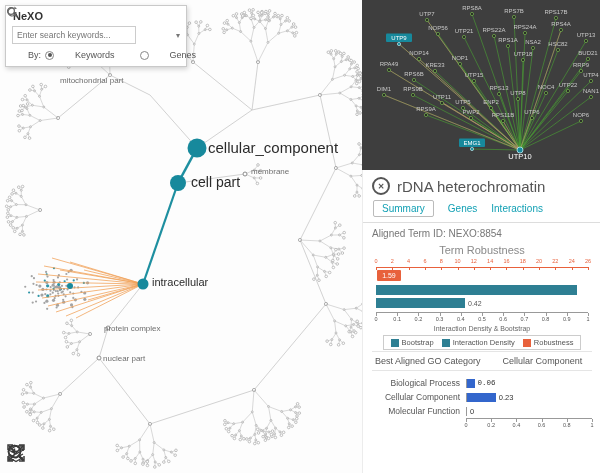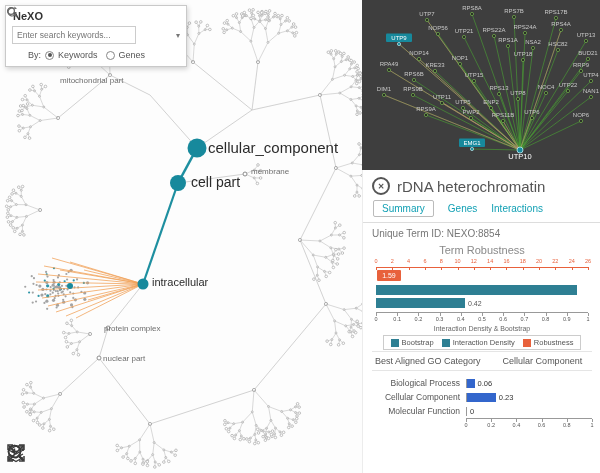--- a/index.html
+++ b/index.html
@@ -1201,21 +1201,21 @@
         <span class="sc-icon">
           <svg width="12" height="12" viewBox="0 0 12 12">
               <path d="M10 6 A4 4 0 1 1 8.4 2.8" fill="none" stroke="#666" stroke-width="1.2"></path>
               <path d="M8.2 0.6 L8.6 3.2 L11 2.4 Z" fill="#666"></path>
             </svg>
         </span>
         <span class="caret">▾</span>
       </div>
       <div class="sc-by">
         <span>By:</span>
-        <span id="search-options" style="display:flex;align-items:center;gap:4px;">
+        <span id="search-options" style="display:flex;align-items:center;gap:21px;">
             <span class="radio sel"></span>
             <span class="opt-label">Keywords</span>
             <span class="radio"></span>
             <span class="opt-label">Genes</span>
           </span>
       </div>
     </div>
 
     <div class="zoombar" id="zoombar">
       <span class="zbtn">
@@ -1400,21 +1400,21 @@
   <div class="detail">
     <div class="d-header">
       <span class="close-icon"></span>
       <span class="d-title">rDNA heterochromatin</span>
     </div>
     <div class="tabs" id="tabs">
         <div class="tab active">Summary</div>
         <div class="tab">Genes</div>
         <div class="tab">Interactions</div>
       </div>
-    <div class="term-id">Unique Term ID: NEXO:8854</div>
+    <div class="term-id">Aligned Term ID: NEXO:8854</div>
 
     <div class="sec-h center">Term Robustness</div>
     <div class="rchart">
       <div class="rtop" id="rtop">
           <div class="tick-mark" style="left: 0%;"></div>
           <div class="tick-lbl" style="left: 0%;">0</div>
           <div class="tick-mark" style="left: 7.69231%;"></div>
           <div class="tick-lbl" style="left: 7.69231%;">2</div>
           <div class="tick-mark" style="left: 15.3846%;"></div>
           <div class="tick-lbl" style="left: 15.3846%;">4</div>
@@ -1503,21 +1503,21 @@
             <td style="width: 42%;">Cellular Component</td>
           </tr>
         </tbody>
       </table>
 
     <div class="gochart" id="gochart">
         <div class="gc-row">
           <div class="gc-label">Biological Process</div>
           <div class="gc-track">
             <div class="gc-bar" style="width: 6%; background: rgb(51, 102, 204);"></div>
-            <div class="gc-val" style="left: calc(6% + 3px);">0.06</div>
+            <div class="gc-val" style="left: calc(6% + 3px); font-family: Liberation Mono, monospace;">0.06</div>
           </div>
         </div>
         <div class="gc-row">
           <div class="gc-label">Cellular Component</div>
           <div class="gc-track">
             <div class="gc-bar" style="width: 23%; background: rgb(51, 102, 204);"></div>
             <div class="gc-val" style="left: calc(23% + 3px);">0.23</div>
           </div>
         </div>
         <div class="gc-row">

